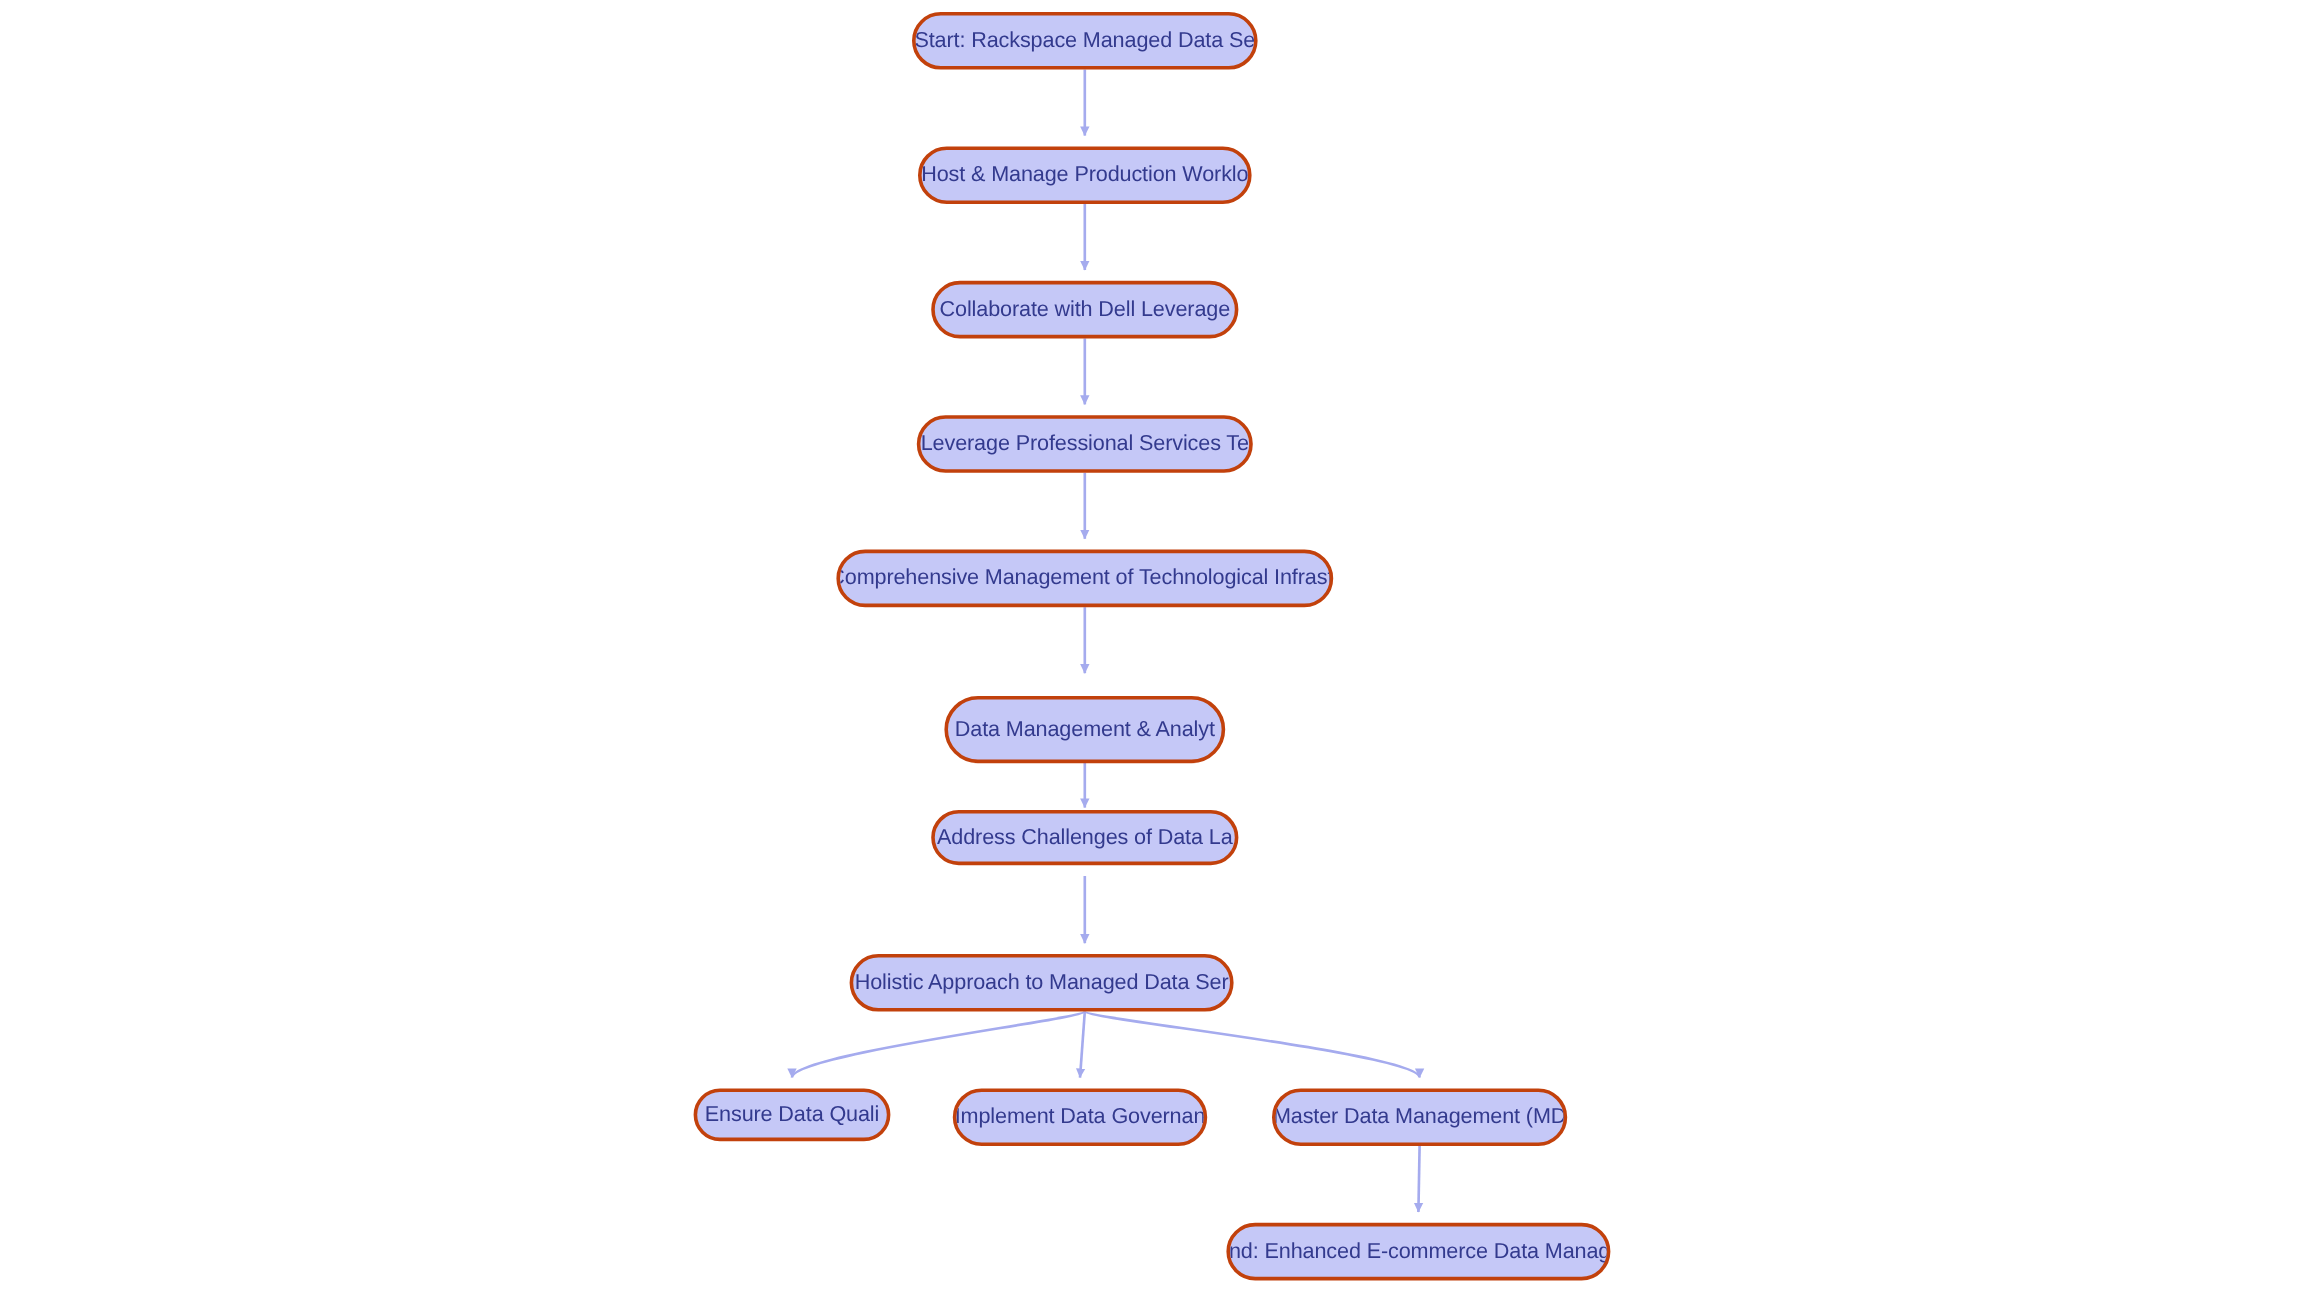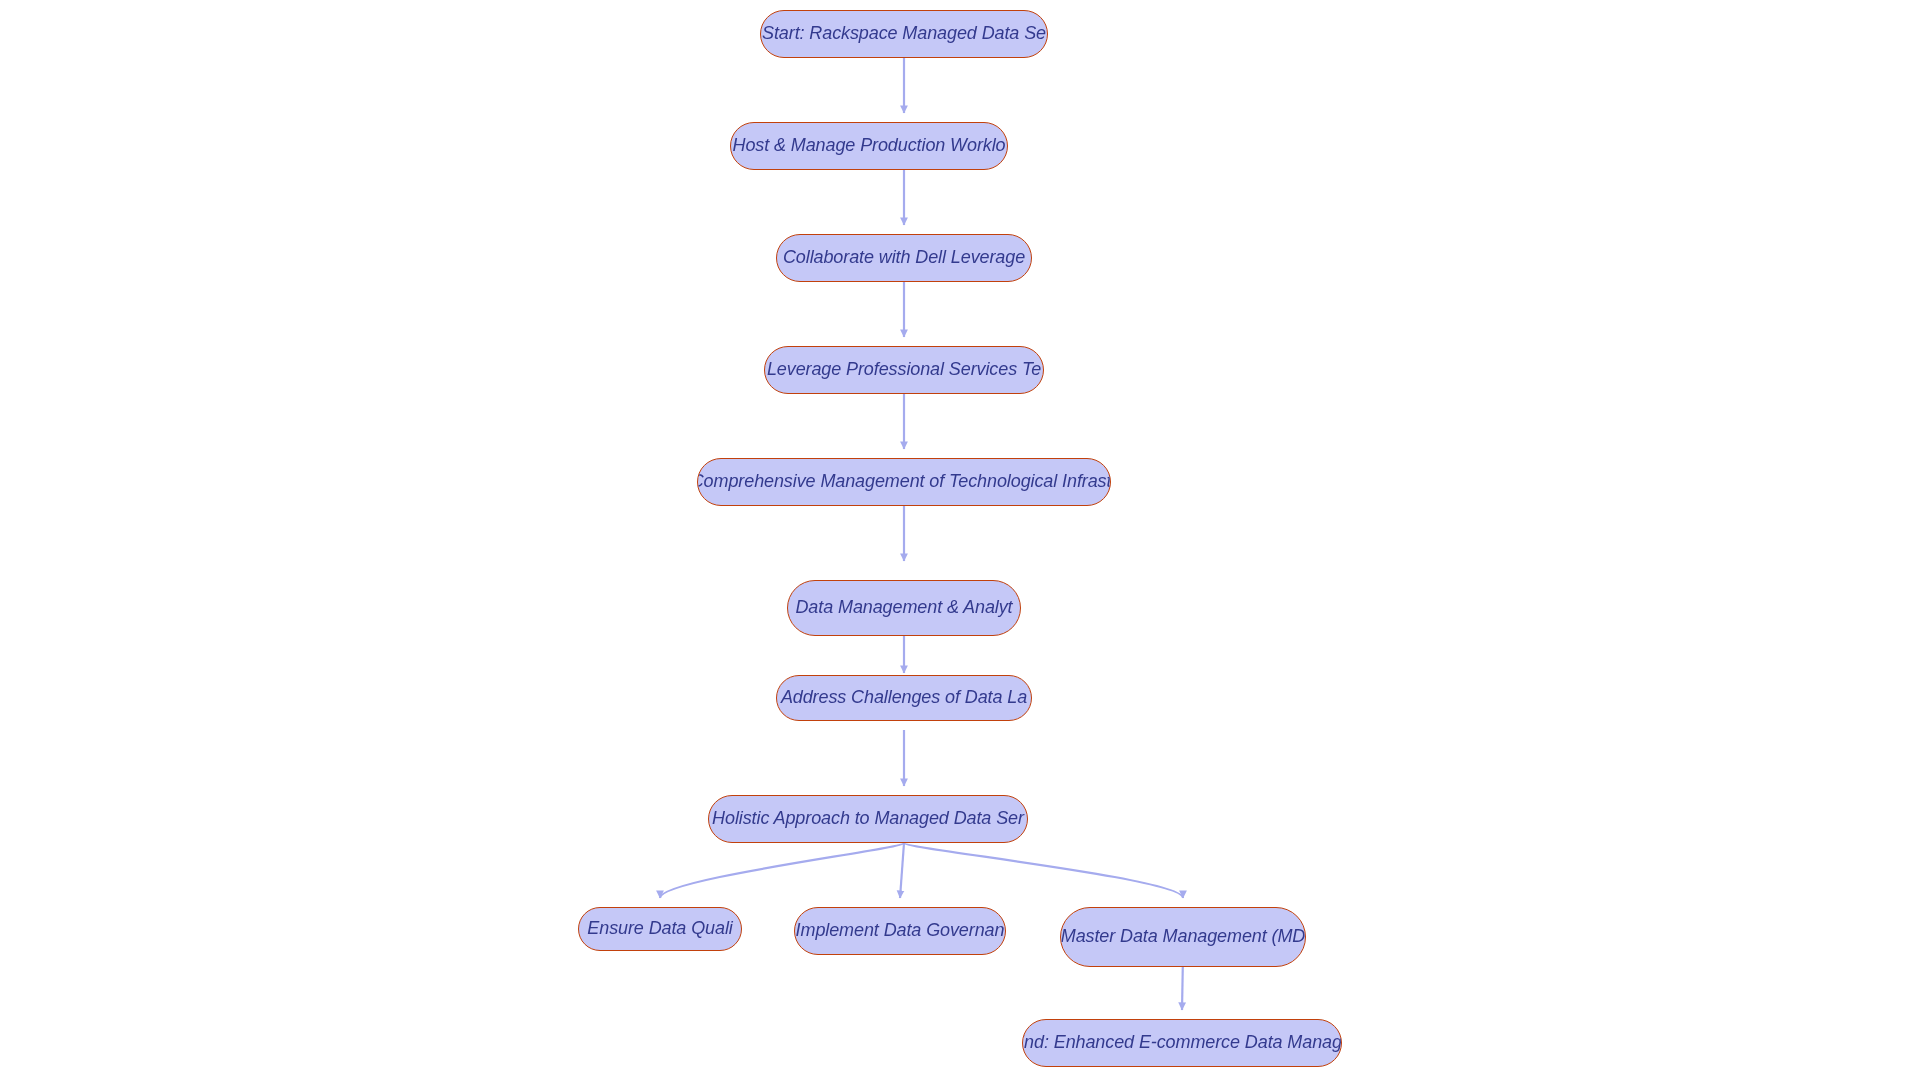--- a/index.html
+++ b/index.html
@@ -23,28 +23,27 @@
     left: 0;
     top: 0;
     width: 1920px;
     height: 1080px;
     pointer-events: none;
   }
   .node {
     position: absolute;
     box-sizing: border-box;
     background: #c5c8f7;
-    border: 1px solid #c2410c;
+    border: 3px solid #c2410c;
     border-radius: 999px;
     display: flex;
     align-items: center;
     justify-content: center;
     overflow: hidden;
     padding: 0 18px;
-    font-style: italic;
   }
   .node-label {
     color: #333a8e;
     font-family: "Liberation Sans", sans-serif;
     font-size: 18px;
     line-height: 1.2;
     white-space: nowrap;
     letter-spacing: -0.1px;
     text-align: center;
   }
@@ -70,21 +69,21 @@
         <path d="M904,843 C904,849 660,878.2 660,898" marker-end="url(#arrowhead)"></path>
         <path d="M904,843 L900,898" marker-end="url(#arrowhead)"></path>
         <path d="M904,843 C904,849 1183,878.2 1183,898" marker-end="url(#arrowhead)"></path>
         <path d="M1183,955 L1182,1010" marker-end="url(#arrowhead)"></path>
       </g>
   </svg>
   <div id="node-layer">
       <div class="node" style="left: 760px; top: 10px; width: 288px; height: 48px;">
         <span class="node-label">Start: Rackspace Managed Data Se</span>
       </div>
-      <div class="node" style="left: 730px; top: 122px; width: 278px; height: 48px;">
+      <div class="node" style="left: 765px; top: 122px; width: 278px; height: 48px;">
         <span class="node-label">Host &amp; Manage Production Worklo</span>
       </div>
       <div class="node" style="left: 776px; top: 234px; width: 256px; height: 48px;">
         <span class="node-label">Collaborate with Dell Leverage</span>
       </div>
       <div class="node" style="left: 764px; top: 346px; width: 280px; height: 48px; align-items: center;">
         <span class="node-label">Leverage Professional Services Te</span>
       </div>
       <div class="node" style="left: 697px; top: 458px; width: 414px; height: 48px;">
         <span class="node-label">Comprehensive Management of Technological Infrastr</span>
@@ -97,20 +96,20 @@
       </div>
       <div class="node" style="left: 708px; top: 795px; width: 320px; height: 48px;">
         <span class="node-label">Holistic Approach to Managed Data Ser</span>
       </div>
       <div class="node" style="left: 578px; top: 907px; width: 164px; height: 44px;">
         <span class="node-label">Ensure Data Quali</span>
       </div>
       <div class="node" style="left: 794px; top: 907px; width: 212px; height: 48px;">
         <span class="node-label">Implement Data Governan</span>
       </div>
-      <div class="node" style="left: 1060px; top: 907px; width: 246px; height: 60px; justify-content: center;">
+      <div class="node" style="left: 1060px; top: 907px; width: 246px; height: 48px; justify-content: center;">
         <span class="node-label">Master Data Management (MD</span>
       </div>
       <div class="node" style="left: 1022px; top: 1019px; width: 320px; height: 48px;">
         <span class="node-label">End: Enhanced E-commerce Data Manage</span>
       </div>
     </div>
 </div>
 
 </body></html>

